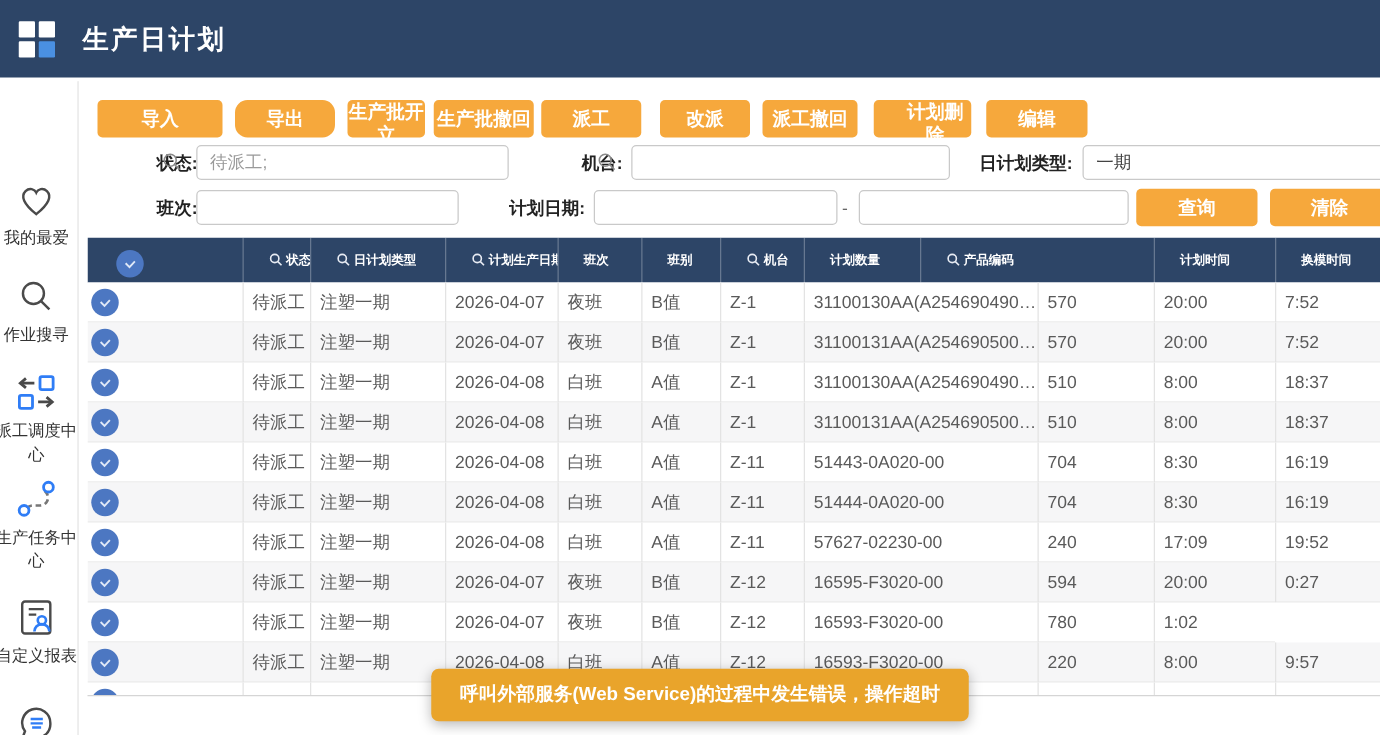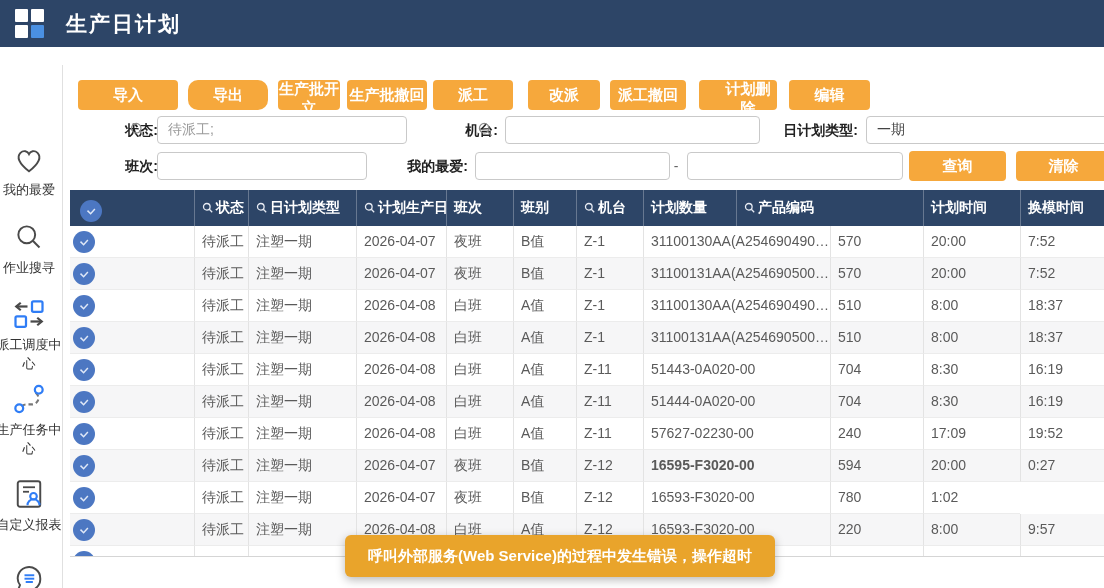--- a/index.html
+++ b/index.html
@@ -1,21 +1,21 @@
 <!DOCTYPE html>
 <html style="--topbar: #2d4567; --accent: #f6a83c; --toast: #e9a42b; --cbx: #4c77c2; --logo-blue: #4a90e2;"><head>
 <meta charset="utf-8">
 <style>
   html,body{margin:0;padding:0;}
   body{width:1104px;height:588px;overflow:hidden;background:#fff;
        font-family:"Liberation Sans","DejaVu Sans",sans-serif;}
   .app{position:relative;width:1104px;height:588px;background:#fff;overflow:hidden;}
 
   
-  .topbar{position:absolute;top:0;left:0;width:1104px;height:47px;background:var(--topbar,#2d4567);
+  .topbar{position:absolute;top:0;left:0;width:1104px;height:62px;background:var(--topbar,#2d4567);
           display:flex;align-items:center;}
   .logo{display:grid;grid-template-columns:13px 13px;grid-template-rows:13px 13px;gap:3px;margin-left:15px;}
   .logo span{background:#fff;border-radius:1px;}
   .logo span.blue{background:var(--logo-blue,#4a90e2);}
   .app-title{color:#fff;font-size:21px;font-weight:bold;margin-left:22px;letter-spacing:2px;}
 
   
   .sidebar{position:absolute;top:65px;left:0;width:62px;bottom:0;background:#fff;
            border-right:1px solid #e0e0e0;overflow:hidden;}
   .side-item{position:absolute;left:-9px;width:76px;text-align:center;cursor:pointer;}
@@ -39,22 +39,22 @@
   .finp.gray{color:#9a9a9a;}
   .inp-ico{position:absolute;width:18px;height:18px;pointer-events:none;}
   .dash{position:absolute;height:28px;line-height:28px;font-size:14px;color:#666;text-align:center;}
   .f-btn{position:absolute;height:30px;border:none;border-radius:4px;background:var(--accent,#f6a83c);
          color:#fff;font-weight:bold;font-size:15px;font-family:inherit;cursor:pointer;}
 
   
   .grid-wrap{position:absolute;left:7px;top:125px;width:1034px;height:366px;overflow:hidden;
              border-bottom:1px solid #d5d5d5;}
   .thead{display:flex;height:36px;background:var(--topbar,#2d4567);}
-  .th{box-sizing:border-box;height:36px;display:flex;align-items:center;color:#fff;font-size:14px;
-      font-weight:bold;padding-left:7px;white-space:nowrap;overflow:hidden;}
+  .th{box-sizing:border-box;height:36px;display:flex;align-items:center;color:#fff;font-size:10px;
+      font-weight:bold;padding-left:20px;white-space:nowrap;overflow:hidden;}
   .th + .th{border-left:1px solid rgba(255,255,255,.28);}
   .th .hsico{width:12px;height:12px;margin-right:2px;flex:0 0 auto;}
   .tr{display:flex;height:32px;background:#fff;}
   .tr.alt{background:#f6f6f7;}
   .td{box-sizing:border-box;height:32px;line-height:31px;font-size:14px;color:#5a5a5a;padding-left:7px;
       white-space:nowrap;overflow:hidden;text-overflow:ellipsis;border-bottom:1px solid #ececec;}
   .td + .td{border-left:1px solid #e3e3e3;}
   .cbx{width:22px;height:22px;border-radius:50%;background:var(--cbx,#4c77c2);display:flex;
        align-items:center;justify-content:center;margin:5px 0 0 3px;cursor:pointer;}
   .cbx svg{width:14px;height:14px;}
@@ -160,21 +160,21 @@
       <svg class="inp-ico" style="right:10px;top:5px;" viewBox="0 0 20 20">
           <circle cx="8" cy="8" r="5.3" fill="none" stroke="#8a8a8a" stroke-width="1.4"></circle>
           <line x1="12" y1="12" x2="16.3" y2="16.3" stroke="#8a8a8a" stroke-width="1.4"></line>
         </svg>
     </div>
     <div class="flabel" style="left:695px;top:51px;width:100px;">日计划类型:</div>
     <input class="finp" style="left: 803px; top: 51px; width: 316px;" value="一期">
 
     <div class="flabel" style="left:15px;top:87px;width:80px;">班次:</div>
     <input class="finp" style="left: 94px; top: 87px; width: 210px;" value="">
-    <div class="flabel" style="left:315px;top:87px;width:90px;">我的最爱:</div>
+    <div class="flabel" style="left:315px;top:87px;width:90px;">计划日期:</div>
     <input class="finp" style="left: 412px; top: 87px; width: 195px;" value="">
     <div class="dash" style="left:605px;top:87px;width:16px;">-</div>
     <input class="finp" style="left: 624px; top: 87px; width: 216px;" value="">
     <button class="f-btn" style="left:846px;top:86px;width:97px;">查询</button>
     <button class="f-btn" style="left:953px;top:86px;width:95px;">清除</button>
 
     <div class="grid-wrap">
       <div class="thead" id="thead">
           <div class="th" style="width: 124px;">
             <div class="cbx">
@@ -385,21 +385,21 @@
                   <polyline points="4.5,8.5 8.5,12.5 14,6.5" fill="none" stroke="#dfe8f7" stroke-width="1.9"></polyline>
                 </svg>
               </div>
             </div>
             <div class="td" style="width: 54px;">待派工</div>
             <div class="td" style="width: 108px;">注塑一期</div>
             <div class="td" style="width: 90px;">2026-04-07</div>
             <div class="td" style="width: 67px;">夜班</div>
             <div class="td" style="width: 63px;">B值</div>
             <div class="td" style="width: 67px;">Z-12</div>
-            <div class="td" style="width: 187px; font-weight: bold;">16595-F3020-00</div>
+            <div class="td" style="width: 187px;">16595-F3020-00</div>
             <div class="td" style="width: 93px;">594</div>
             <div class="td" style="width: 97px;">20:00</div>
             <div class="td" style="width: 84px;">0:27</div>
           </div>
           <div class="tr">
             <div class="td" style="width: 124px; padding: 0px;">
               <div class="cbx">
                 <svg viewBox="0 0 18 18">
                   <polyline points="4.5,8.5 8.5,12.5 14,6.5" fill="none" stroke="#dfe8f7" stroke-width="1.9"></polyline>
                 </svg>

